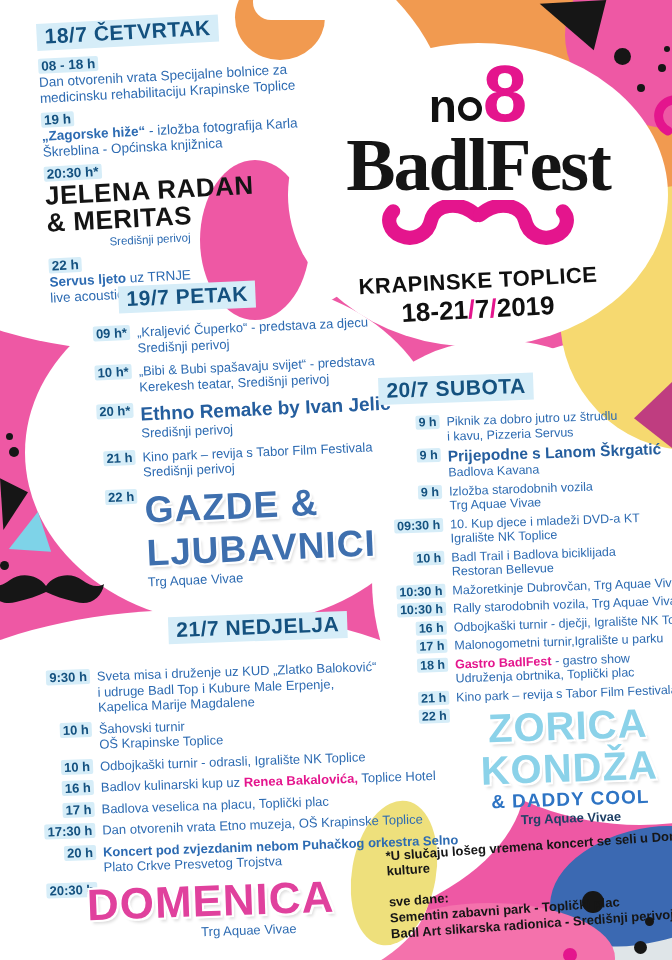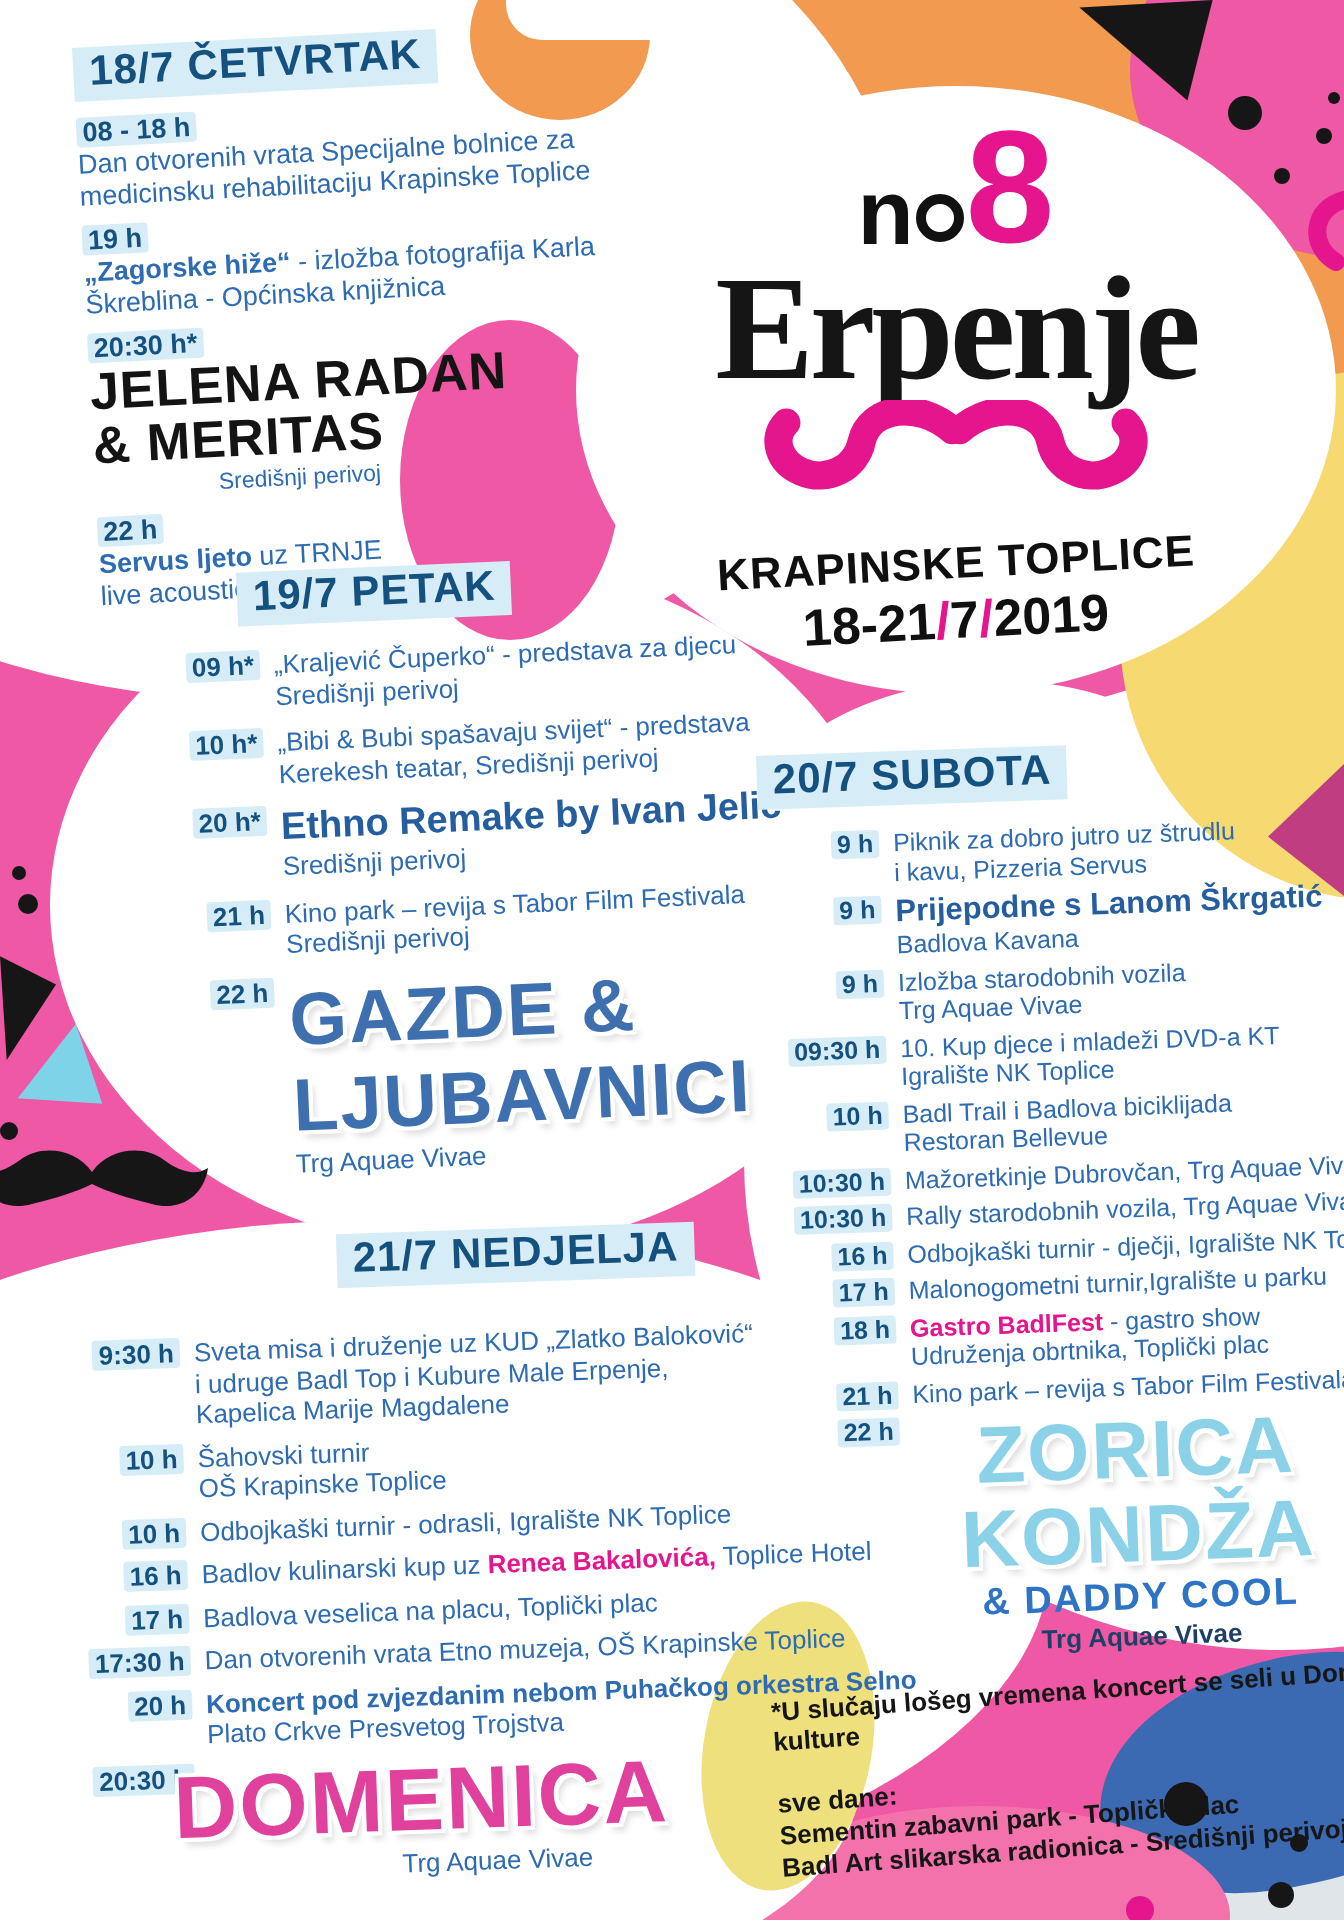--- a/index.html
+++ b/index.html
@@ -162,21 +162,21 @@
   <svg class="mark" id="curl-magenta" width="22" height="42" viewBox="0 0 22 42">
     <path d="M22 5 C6 9 4 28 18 36" stroke="#e4158d" stroke-width="9" fill="none" stroke-linecap="round"></path>
   </svg>
 
   <div class="logo">
     <div class="no8">
       <span class="n">n</span>
       <span class="ring"></span>
       <span class="eight">8</span>
     </div>
-    <div class="badlfest">Erpenje</div>
+    <div class="badlfest">BadlFest</div>
     <svg class="stache" width="240" height="66" viewBox="0 0 240 70">
       <path d="M118 16 C100 0 74 4 70 22 C67 36 52 44 38 38 C26 33 22 20 30 12" stroke="#e4158d" stroke-width="15" fill="none" stroke-linecap="round"></path>
       <path d="M122 16 C140 0 166 4 170 22 C173 36 188 44 202 38 C214 33 218 20 210 12" stroke="#e4158d" stroke-width="15" fill="none" stroke-linecap="round"></path>
     </svg>
     <div class="location">KRAPINSKE TOPLICE</div>
     <div class="dates">
       <span>18-21</span><span class="sl">/</span><span>7</span><span class="sl">/</span><span>2019</span>
     </div>
   </div>
 

